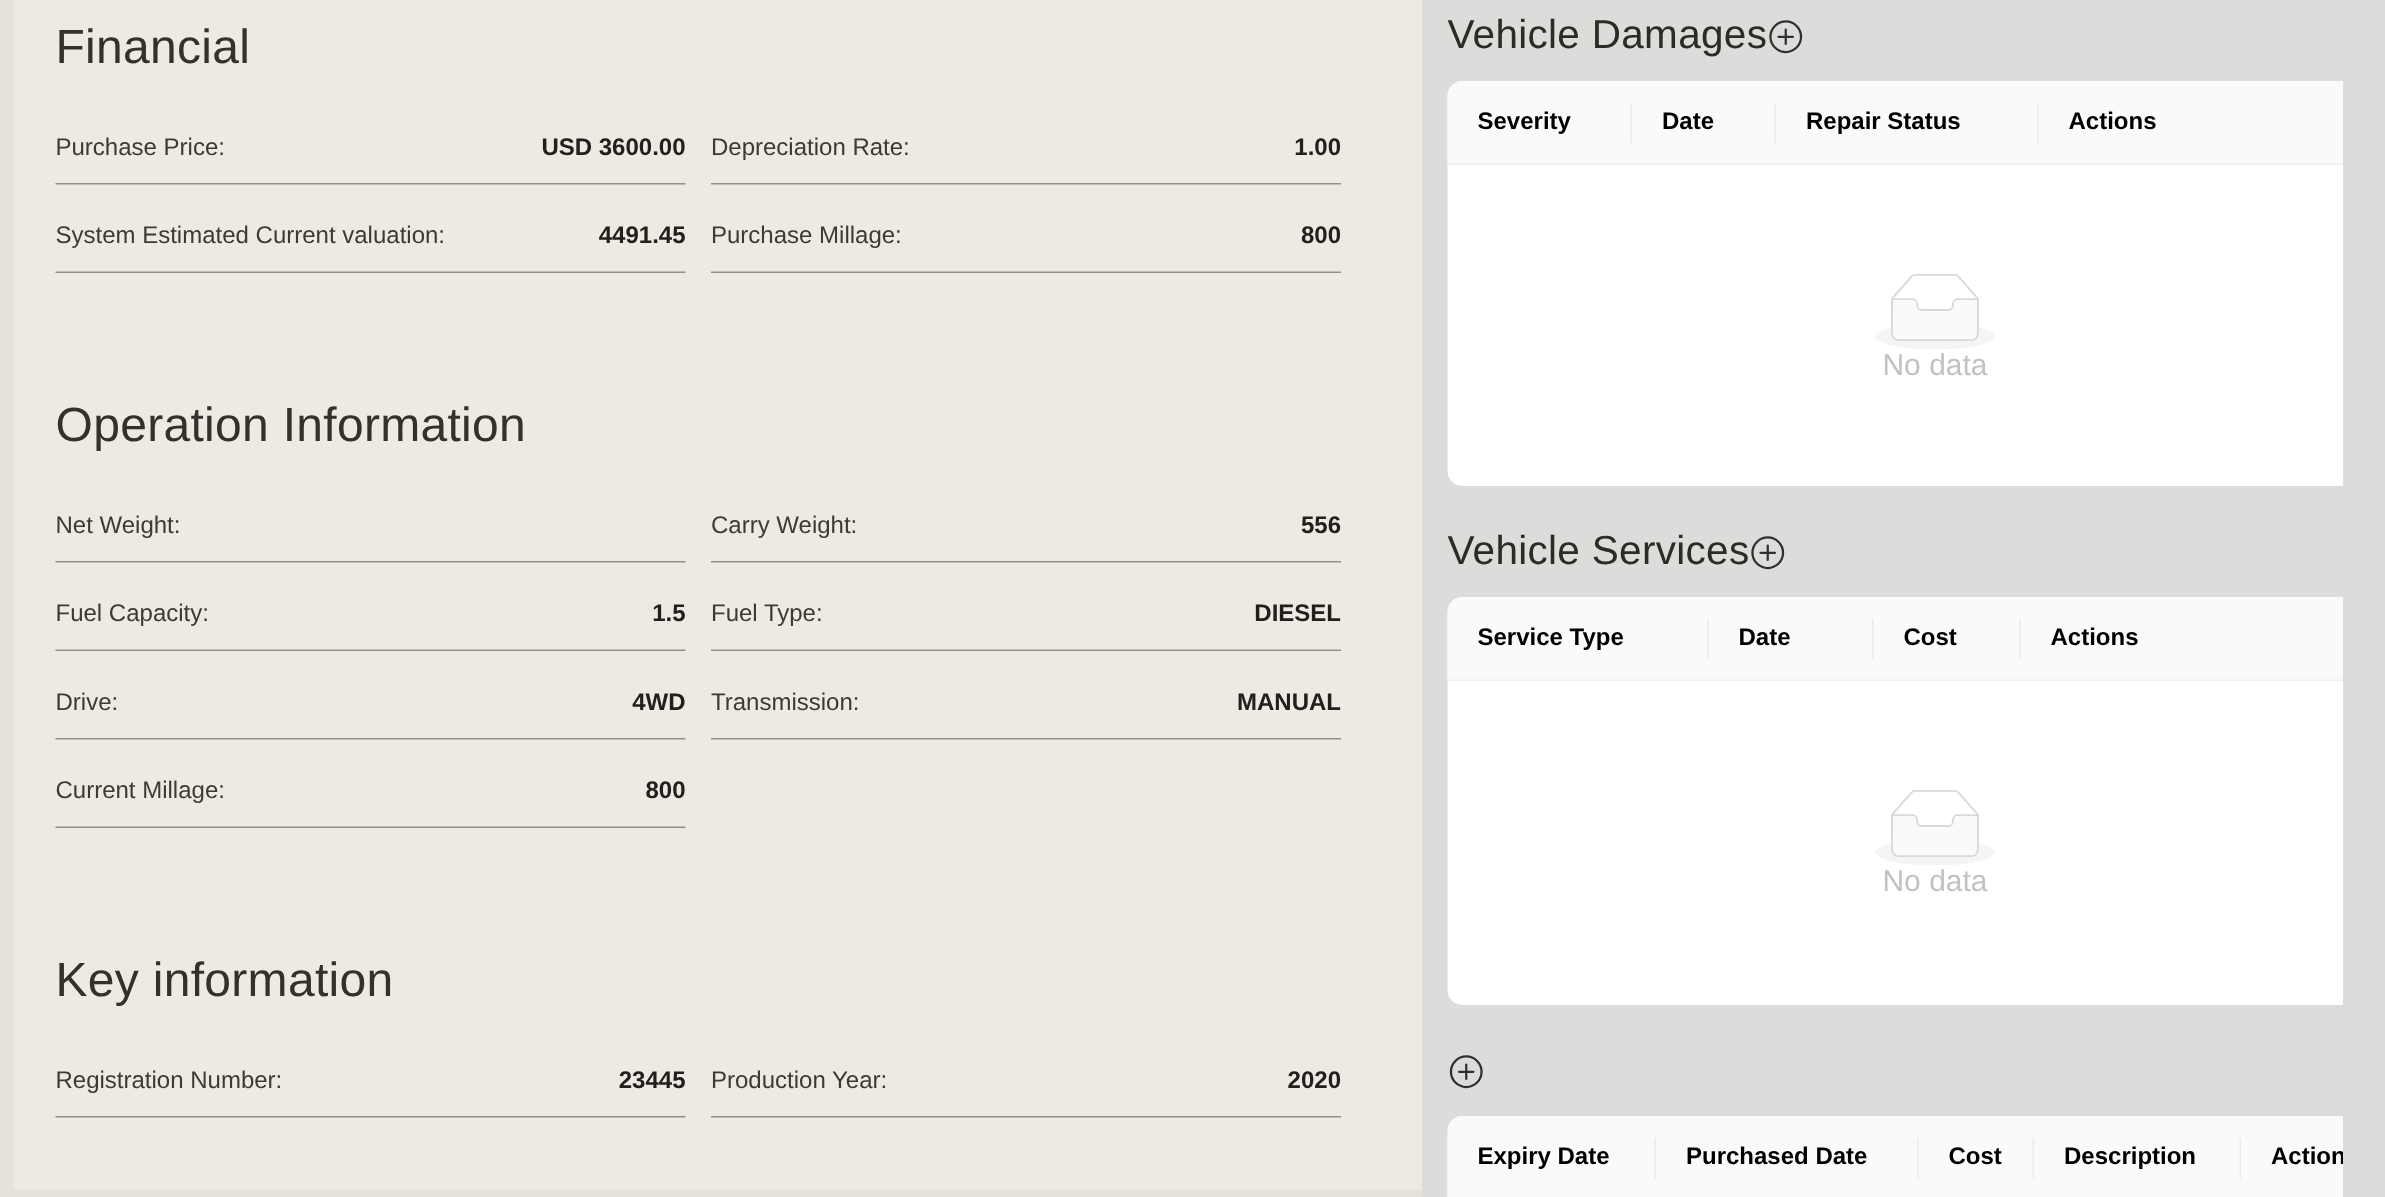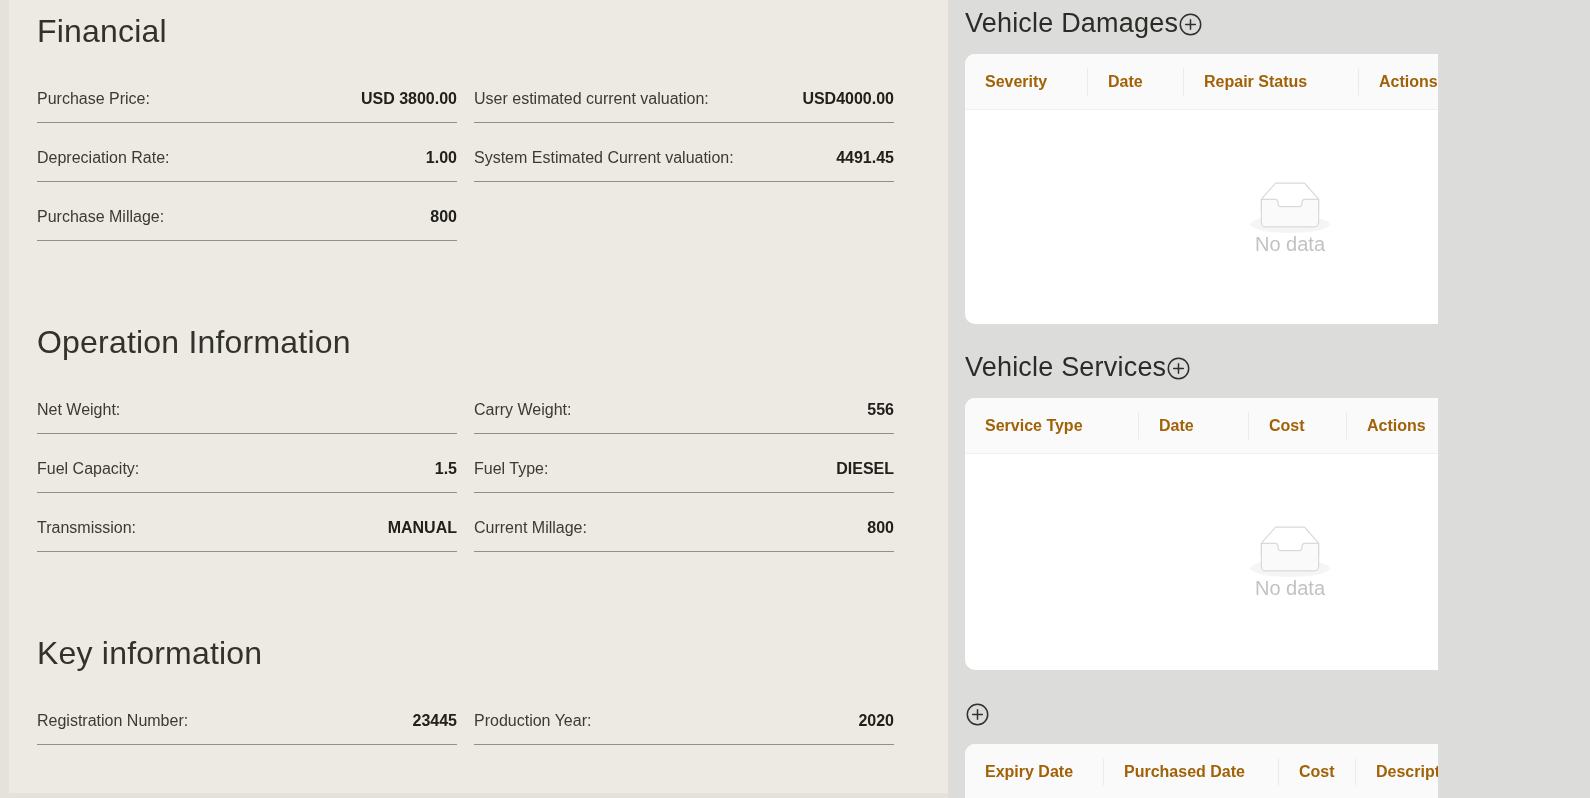--- a/index.html
+++ b/index.html
@@ -1,17 +1,17 @@
 <!DOCTYPE html>
 <html style="--left-bg: #eceae2; --left-edge: #e4e2da; --right-bg: #dcdcda;"><head>
 <meta charset="utf-8">
 <style>
   html,body { margin:0; padding:0; background:#dcdcda; }
   .app {
-    position:relative; width:1438px; height:798px; overflow:hidden;
+    position:relative; width:1562px; height:798px; overflow:hidden;
     display:flex; font-family:"Liberation Sans", sans-serif;
     background:#dcdcda;
   }
 
   
   .left-panel {
     flex:0 0 948px; width:948px; box-sizing:border-box;
     background:var(--left-bg,#eceae2);
     padding:10px 42px 0 37px;
     position:relative;
@@ -55,45 +55,41 @@
   .card {
     width:650px; background:#ffffff; border-radius:10px; overflow:hidden;
     display:flex; flex-direction:column;
   }
   .thead {
     display:flex; flex:0 0 55px; height:55px; background:#fafafa;
     border-bottom:1px solid #f0f0f0;
   }
   .th {
     position:relative; display:flex; align-items:center; box-sizing:border-box;
-    padding-left:20px; font-size:16px; font-weight:700; color:#a16207; white-space:nowrap;
+    padding-left:20px; font-size:16px; font-weight:700; color:#000000; white-space:nowrap;
   }
   .th:not(:last-child)::after {
     content:""; position:absolute; right:0; top:50%; transform:translateY(-50%);
     width:1px; height:27px; background:rgba(0,0,0,.06);
   }
   .tbody { flex:1 1 auto; }
   .empty { padding-top:72px; display:flex; flex-direction:column; align-items:center; }
   .empty-text { font-size:20px; color:#c2c2c2; }
 </style>
 </head>
 <body>
 
 <div class="app">
   <div class="left-panel" id="left-panel">
       <section class="info-section">
     <h2 class="section-title">Financial</h2>
     <div class="fields">
           <div class="field">
     <span class="field-label">Purchase Price:</span>
-    <span class="field-value">USD 3800.00</span>
-  </div>
-          <div class="field">
-    <span class="field-label">User estimated current valuation:</span>
-    <span class="field-value">USD4000.00</span>
+    <span class="field-value">USD 3600.00</span>
   </div>
           <div class="field">
     <span class="field-label">Depreciation Rate:</span>
     <span class="field-value">1.00</span>
   </div>
           <div class="field">
     <span class="field-label">System Estimated Current valuation:</span>
     <span class="field-value">4491.45</span>
   </div>
           <div class="field">
@@ -113,20 +109,24 @@
     <span class="field-label">Carry Weight:</span>
     <span class="field-value">556</span>
   </div>
           <div class="field">
     <span class="field-label">Fuel Capacity:</span>
     <span class="field-value">1.5</span>
   </div>
           <div class="field">
     <span class="field-label">Fuel Type:</span>
     <span class="field-value">DIESEL</span>
+  </div>
+          <div class="field">
+    <span class="field-label">Drive:</span>
+    <span class="field-value">4WD</span>
   </div>
           <div class="field">
     <span class="field-label">Transmission:</span>
     <span class="field-value">MANUAL</span>
   </div>
           <div class="field">
     <span class="field-label">Current Millage:</span>
     <span class="field-value">800</span>
   </div>
         </div>

